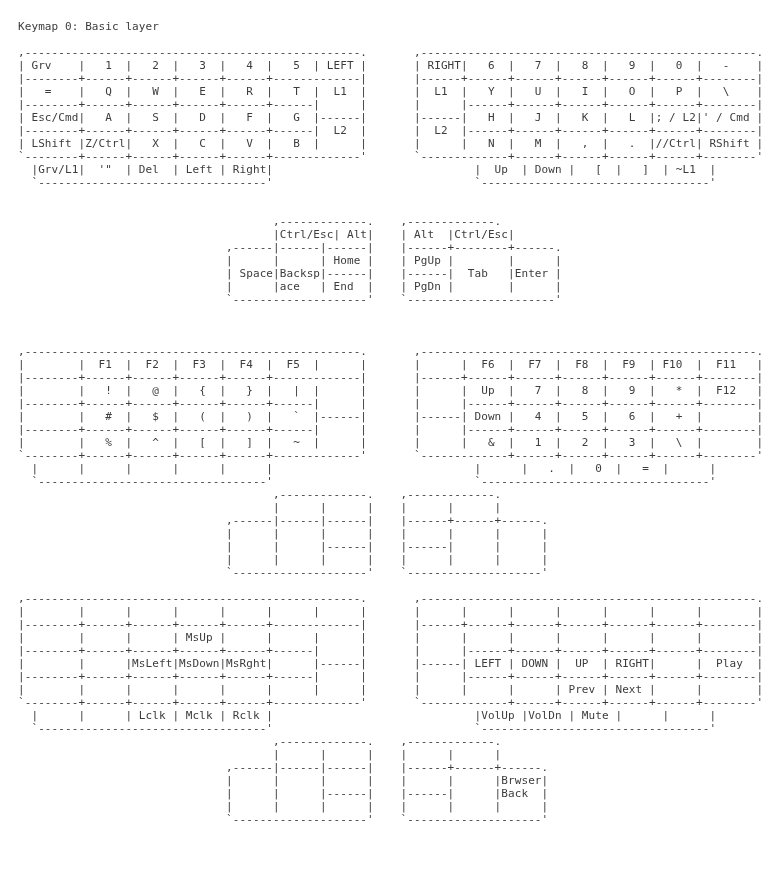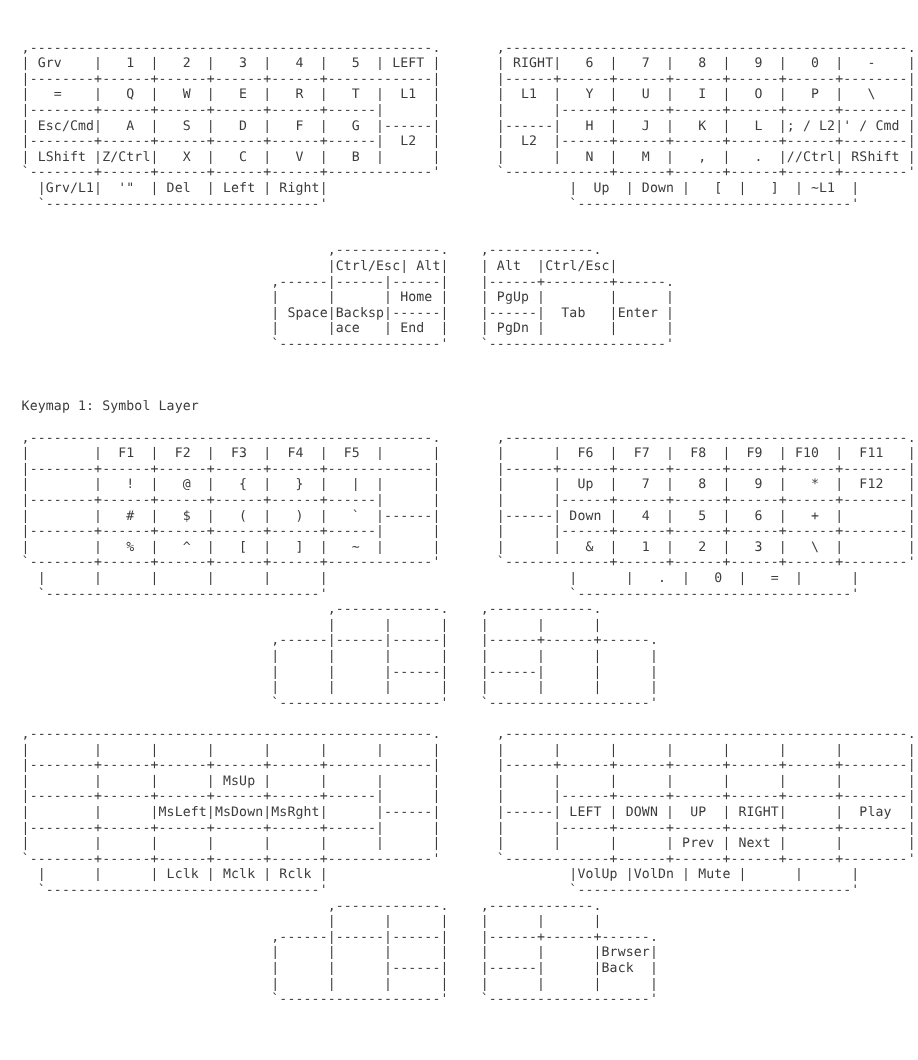--- a/index.html
+++ b/index.html
@@ -32,20 +32,21 @@
     margin: 13px 0 0 0;
     white-space: pre;
   }
 </style>
 </head>
 <body>
 
 <main>
 
   <section class="keymap-section s0">
+    <div class="keymap-title">Keymap 0: Basic layer</div>
     <pre class="keymap-diagram">,--------------------------------------------------.       ,--------------------------------------------------.
 | Grv    |   1  |   2  |   3  |   4  |   5  | LEFT |       | RIGHT|   6  |   7  |   8  |   9  |   0  |   -    |
 |--------+------+------+------+------+-------------|       |------+------+------+------+------+------+--------|
 |   =    |   Q  |   W  |   E  |   R  |   T  |  L1  |       |  L1  |   Y  |   U  |   I  |   O  |   P  |   \    |
 |--------+------+------+------+------+------|      |       |      |------+------+------+------+------+--------|
 | Esc/Cmd|   A  |   S  |   D  |   F  |   G  |------|       |------|   H  |   J  |   K  |   L  |; / L2|' / Cmd |
 |--------+------+------+------+------+------|  L2  |       |  L2  |------+------+------+------+------+--------|
 | LShift |Z/Ctrl|   X  |   C  |   V  |   B  |      |       |      |   N  |   M  |   ,  |   .  |//Ctrl| RShift |
 `--------+------+------+------+------+-------------'       `-------------+------+------+------+------+--------'
   |Grv/L1|  '"  | Del  | Left | Right|                              |  Up  | Down |   [  |   ]  | ~L1  |
@@ -55,21 +56,20 @@
                                       ,-------------.    ,-------------.
                                       |Ctrl/Esc| Alt|    | Alt  |Ctrl/Esc|
                                ,------|------|------|    |------+--------+------.
                                |      |      | Home |    | PgUp |        |      |
                                | Space|Backsp|------|    |------|  Tab   |Enter |
                                |      |ace   | End  |    | PgDn |        |      |
                                `--------------------'    `----------------------'</pre>
   </section>
 
   <section class="keymap-section s1">
-    <div class="keymap-title">Keymap 1: Symbol Layer</div>
     <pre class="keymap-diagram">,--------------------------------------------------.       ,--------------------------------------------------.
 |        |  F1  |  F2  |  F3  |  F4  |  F5  |      |       |      |  F6  |  F7  |  F8  |  F9  | F10  |  F11   |
 |--------+------+------+------+------+-------------|       |------+------+------+------+------+------+--------|
 |        |   !  |   @  |   {  |   }  |   |  |      |       |      |  Up  |   7  |   8  |   9  |   *  |  F12   |
 |--------+------+------+------+------+------|      |       |      |------+------+------+------+------+--------|
 |        |   #  |   $  |   (  |   )  |   `  |------|       |------| Down |   4  |   5  |   6  |   +  |        |
 |--------+------+------+------+------+------|      |       |      |------+------+------+------+------+--------|
 |        |   %  |   ^  |   [  |   ]  |   ~  |      |       |      |   &amp;  |   1  |   2  |   3  |   \  |        |
 `--------+------+------+------+------+-------------'       `-------------+------+------+------+------+--------'
   |      |      |      |      |      |                              |      |   .  |   0  |   =  |      |

